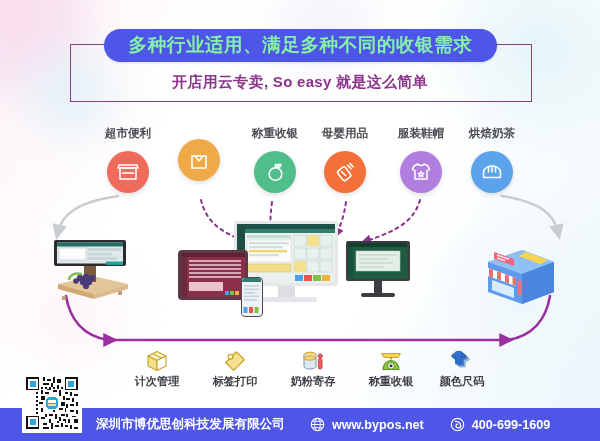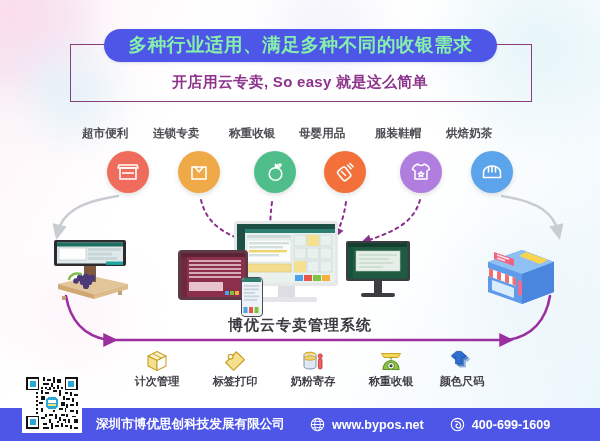--- a/index.html
+++ b/index.html
@@ -38,21 +38,21 @@
     border-radius:17px;background:#4d56e6;
     display:flex;align-items:center;justify-content:center;
     box-shadow:0 1px 3px rgba(60,60,160,.16);}
   .head-pill span{color:#86efac;font-size:18.5px;font-weight:bold;letter-spacing:.6px;
     line-height:1;white-space:nowrap;}
   .head-sub{position:absolute;left:0;right:0;top:73px;text-align:center;}
   .head-sub span{color:#8d338c;font-size:15px;font-weight:bold;letter-spacing:.3px;white-space:nowrap;}
 
   
   .cats{position:absolute;left:0;top:127px;width:600px;height:78px;}
-  .cat{position:absolute;top:0;width:92px;margin-left:-46px;text-align:left;}
+  .cat{position:absolute;top:0;width:92px;margin-left:-46px;text-align:center;}
   .cat-label{font-size:11.6px;font-weight:bold;color:#4c4c52;white-space:nowrap;line-height:1;}
   .cat-icon{width:42px;height:42px;border-radius:50%;margin:12px auto 0;
     display:flex;align-items:center;justify-content:center;
     box-shadow:0 2px 5px rgba(0,0,0,.13);position:relative;z-index:3;}
   .cat-icon svg{display:block;}
 
   
   .flow{position:absolute;left:0;top:0;width:600px;height:441px;pointer-events:none;}
 
   
@@ -164,21 +164,20 @@
       <div class="cat-icon" style="background:#ef6b5c">
         <svg width="22" height="20" viewBox="0 0 22 20" fill="none" stroke="#fff" stroke-width="1.6">
           <path d="M3 6h16v11H3z" stroke-linejoin="round"></path>
           <path d="M2 3h18l1 3H1z" stroke-linejoin="round"></path>
           <path d="M5 11h12"></path>
         </svg>
       </div>
     </div>
 
     <div class="cat" style="left:199px">
-      <div class="cat-label">连锁专卖</div>
       <div class="cat-icon" style="background:#f0a947">
         <svg width="20" height="21" viewBox="0 0 20 21" fill="none" stroke="#fff" stroke-width="1.6">
           <path d="M3 6h14v12H3z" stroke-linejoin="round"></path>
           <path d="M6 6 10 11 14 6" stroke-linejoin="round" stroke-linecap="round"></path>
         </svg>
       </div>
     </div>
 
     <div class="cat" style="left:275px">
       <div class="cat-label">称重收银</div>
@@ -380,23 +379,20 @@
             <rect x="11" y="19" width="34" height="2"></rect>
               <rect x="11" y="23" width="24" height="2"></rect>
           </g>
         </svg>
       </div>
       <div class="neck"></div>
       <div class="foot"></div>
     </div>
   </div>
 
-  <div class="sysname">
-    <span>博优云专卖管理系统</span>
-  </div>
 
   <div class="feats">
 
     <div class="feat" style="left:157px">
       <div class="feat-ico">
         <svg width="24" height="24" viewBox="0 0 24 24">
           <path d="M12 2.5 L21 7 L12 11.5 L3 7 Z" fill="#fdf3c8" stroke="#c9a227" stroke-width="1.1" stroke-linejoin="round"></path>
           <path d="M3 7 L12 11.5 L12 21.5 L3 17 Z" fill="#f4e08f" stroke="#c9a227" stroke-width="1.1" stroke-linejoin="round"></path>
           <path d="M21 7 L12 11.5 L12 21.5 L21 17 Z" fill="#fcfcfc" stroke="#c9a227" stroke-width="1.1" stroke-linejoin="round"></path>
           <path d="M7.5 4.6 L16.5 9.1" stroke="#c9a227" stroke-width="1"></path>

